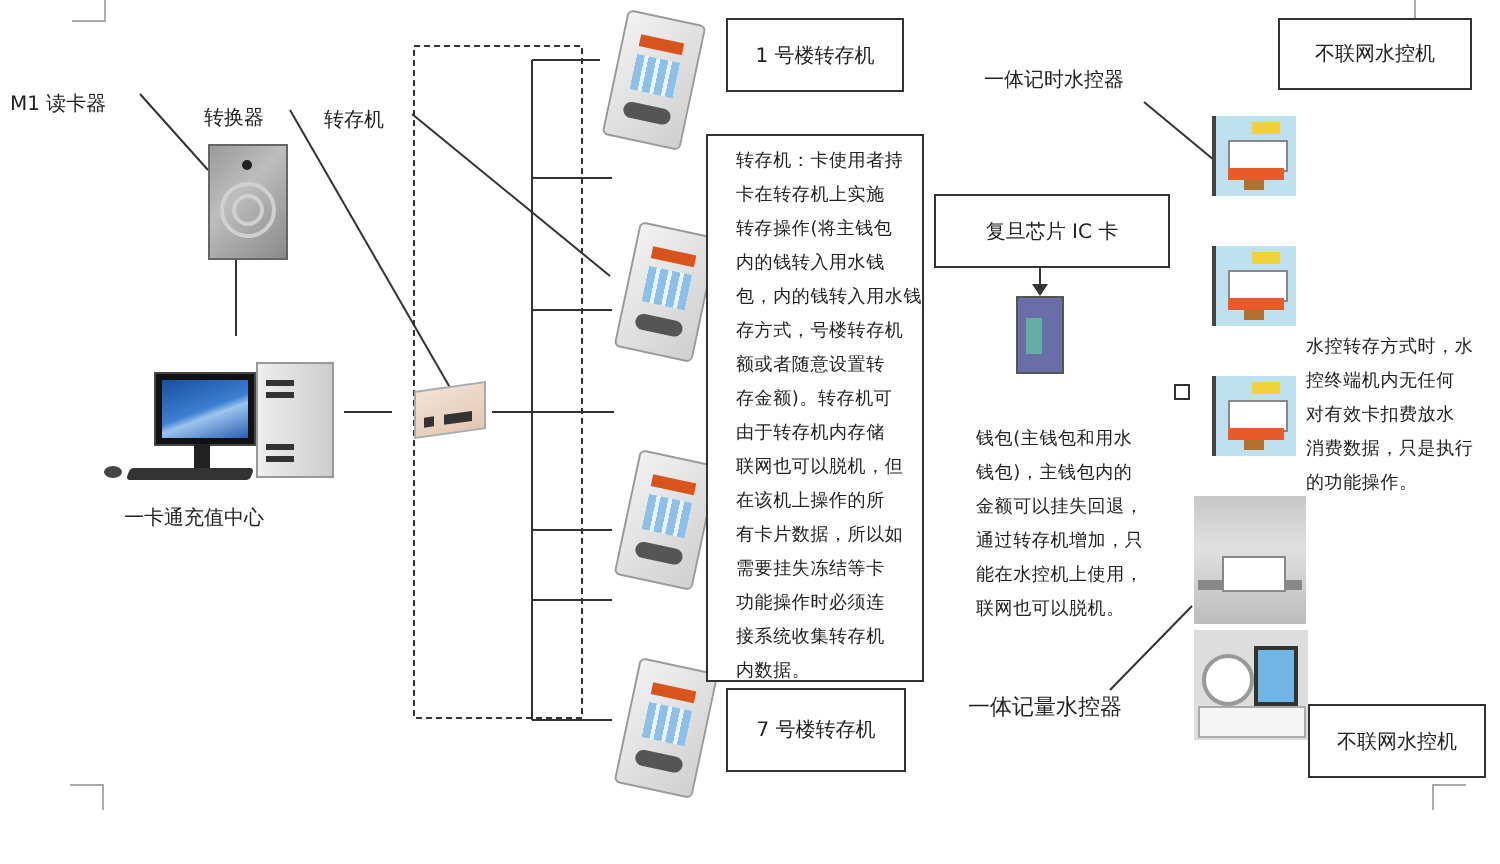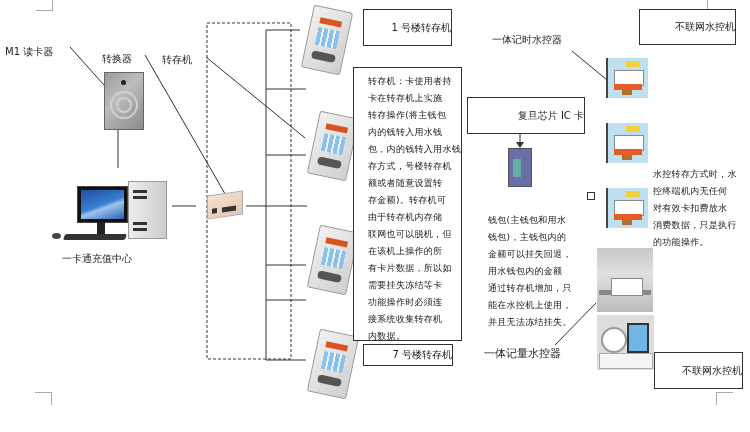--- a/index.html
+++ b/index.html
@@ -1,21 +1,21 @@
 <!DOCTYPE html>
 <html><head>
 <meta charset="utf-8">
 <style>
   html, body { margin: 0; padding: 0; background: #ffffff; }
   body { width: 750px; height: 432px; position: relative; overflow: hidden;
          font-family: "DejaVu Sans", sans-serif; color: #222; }
   .abs { position: absolute; }
   .lbl { position: absolute; font-size: 10px; white-space: nowrap; color: #222; }
   .box { position: absolute; border: 1px solid #333; background: #fff; box-sizing: border-box; }
-  .box-title { font-size: 10px; display: flex; align-items: center; justify-content: flex-end; }
+  .box-title { font-size: 10px; display: flex; align-items: center; justify-content: center; }
   .para { font-size: 9px; line-height: 17px; color: #222; letter-spacing: 0.3px; }
   svg.lines { position: absolute; left: 0; top: 0; }
   .corner { position: absolute; border-color: #aaa; border-style: solid; width: 16px; height: 12px; }
   
   .reader { position: absolute; left: 104px; top: 72px; width: 38px; height: 56px;
             background: linear-gradient(135deg,#9a9a9a,#bdbdbd 40%,#8a8a8a); border: 1px solid #666; }
   .reader .dot { position: absolute; left: 16px; top: 7px; width: 5px; height: 5px; border-radius: 50%; background: #222; }
   .reader .ring { position: absolute; border-radius: 50%; border: 2px solid #d0d0d0; }
   .pc-monitor { position: absolute; left: 77px; top: 186px; width: 49px; height: 35px; background: #111; border: 1px solid #444; }
   .pc-monitor .scr { position: absolute; left: 3px; top: 3px; right: 3px; bottom: 3px;
@@ -161,39 +161,38 @@
     <div>联网也可以脱机，但</div>
     <div>在该机上操作的所</div>
     <div>有卡片数据，所以如</div>
     <div>需要挂失冻结等卡</div>
     <div>功能操作时必须连</div>
     <div>接系统收集转存机</div>
     <div>内数据。</div>
   </div>
 </div>
 
-<div class="box box-title" style="left:363px; top:344px; width:90px; height:22px;">
+<div class="box box-title" style="left:363px; top:344px; width:90px; height:42px;">
   <span>7 号楼转存机</span>
 </div>
 
 <div class="box box-title" style="left:467px; top:97px; width:118px; height:37px;">
   <span>复旦芯片 IC 卡</span>
 </div>
 <div class="ic-card">
     <div class="art"></div>
   </div>
 
 <div class="para abs" style="left:488px; top:212px;">
   <div>钱包(主钱包和用水</div>
   <div>钱包)，主钱包内的</div>
   <div>金额可以挂失回退，</div>
-  <div>用水钱包内的金额</div>
   <div>通过转存机增加，只</div>
   <div>能在水控机上使用，</div>
-  <div>并且无法冻结挂失。</div>
+  <div>联网也可以脱机。</div>
 </div>
 
 <div class="lbl" style="left:492px; top:33px; font-family:'DejaVu Serif', serif;">一体记时水控器</div>
 <div class="lbl" style="left:484px; top:346px; font-size:11px; font-family:'DejaVu Serif', serif;">一体记量水控器</div>
 
 <div class="box box-title" style="left:639px; top:9px; width:97px; height:36px;">
   <span>不联网水控机</span>
 </div>
 
 <div class="meter" style="left:606px; top:58px;">

